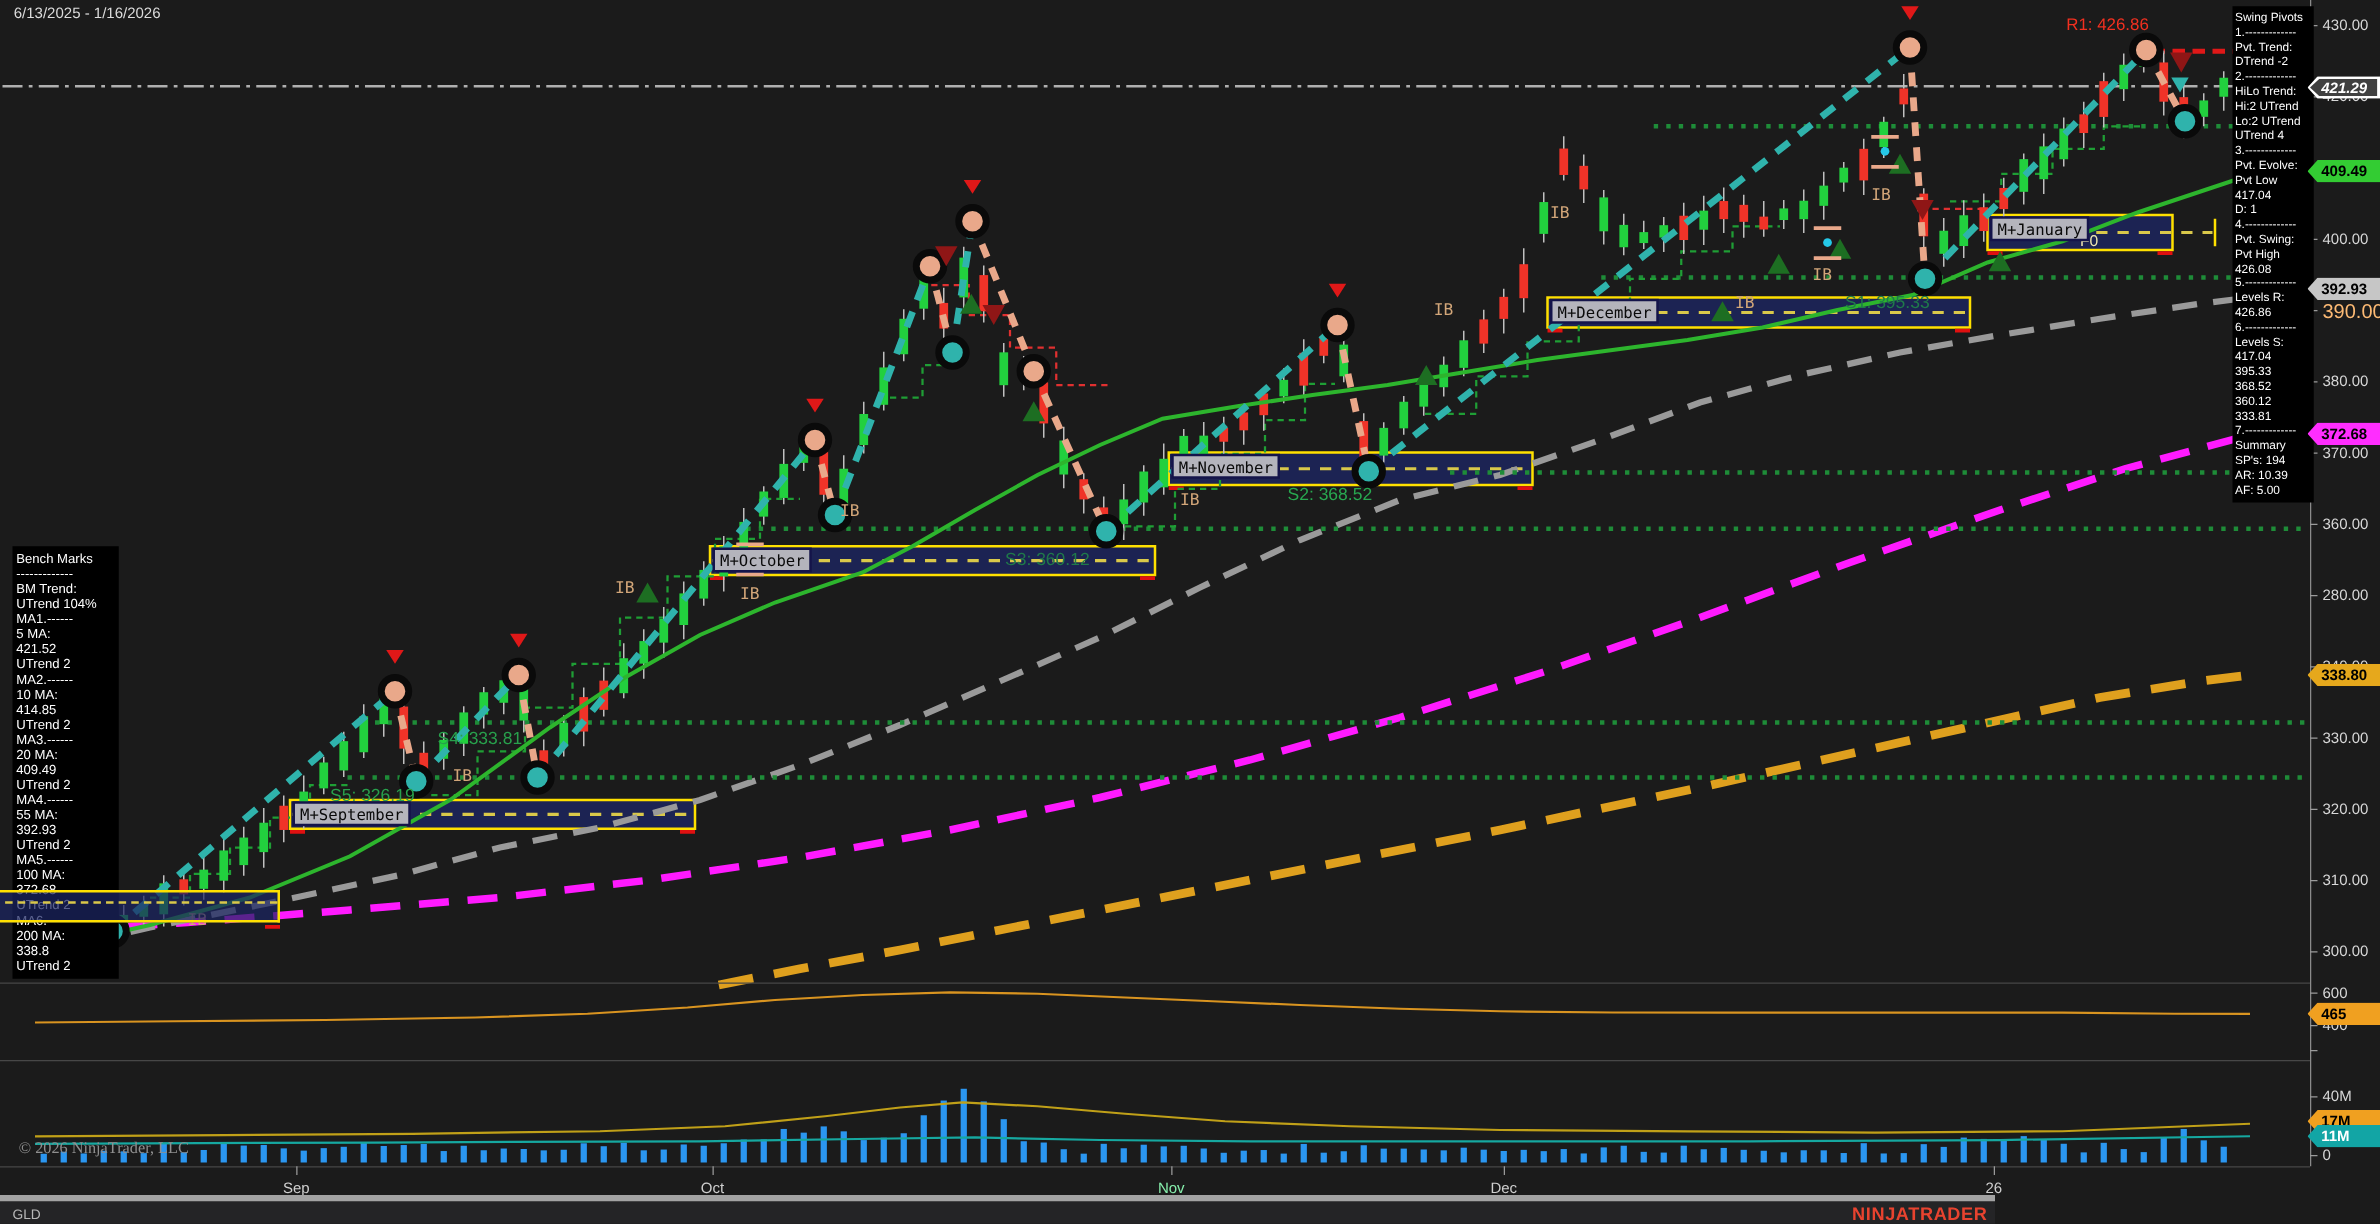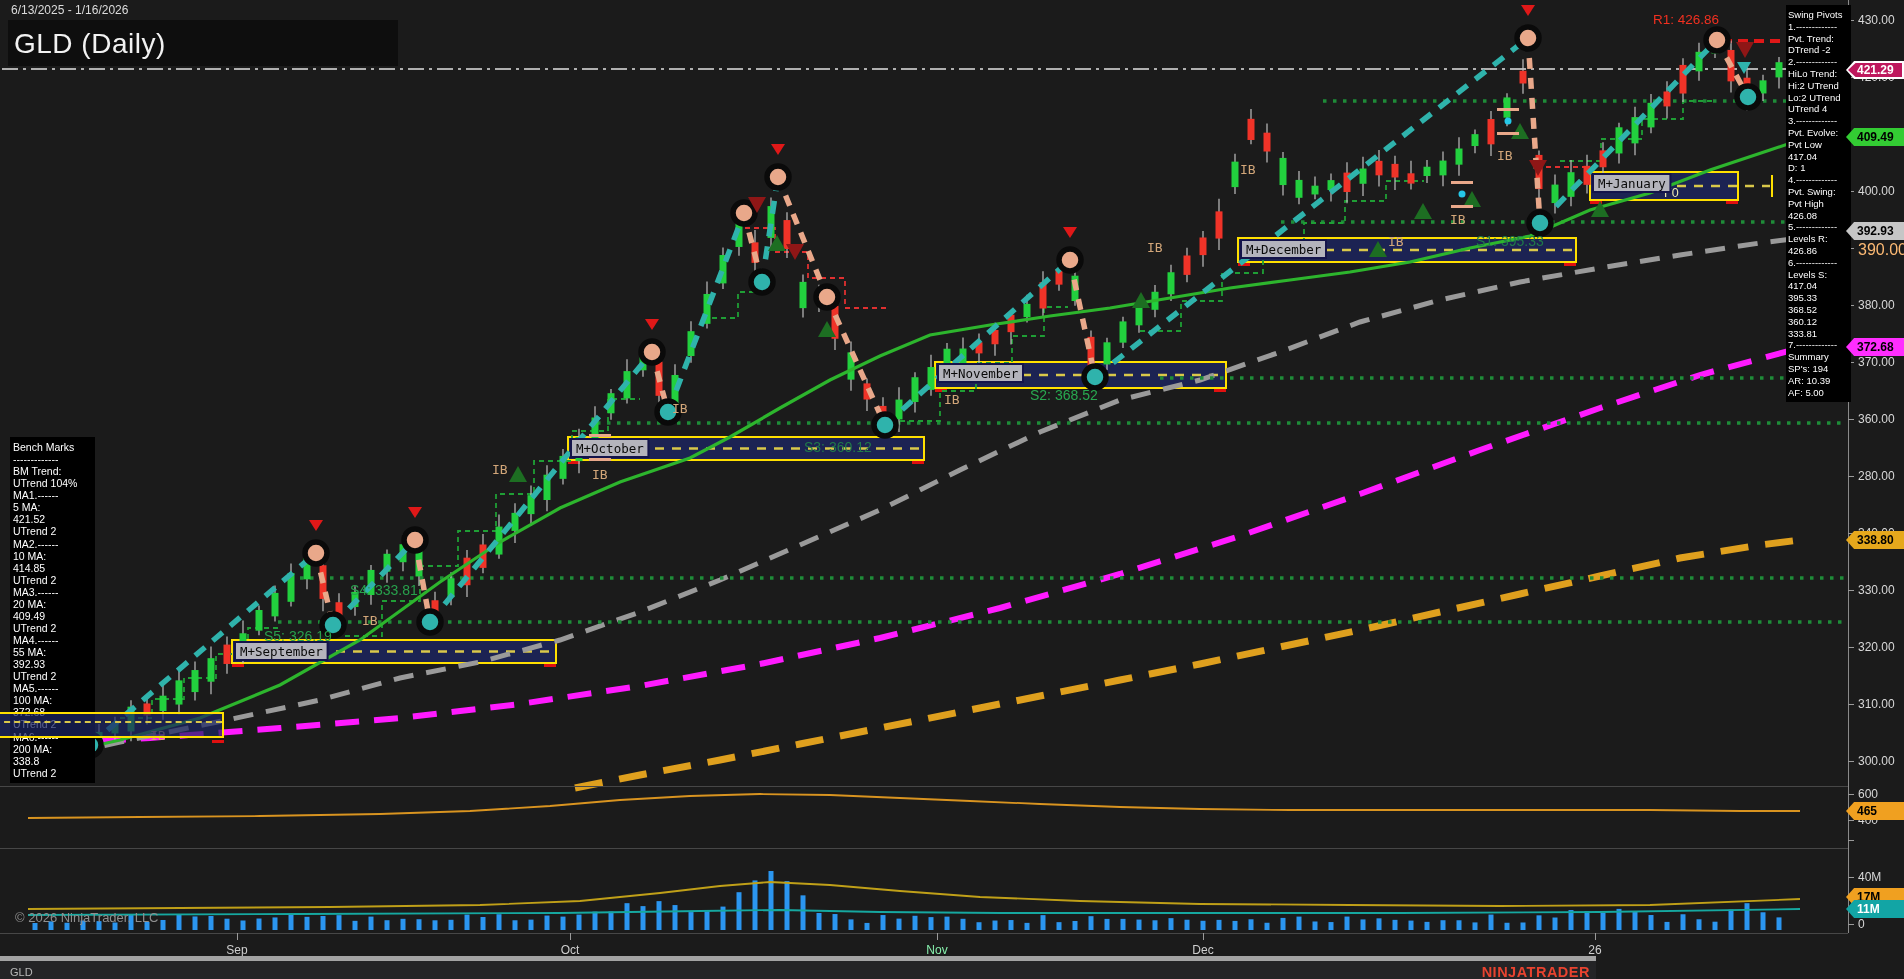--- a/index.html
+++ b/index.html
@@ -14,21 +14,21 @@
   .panel{position:absolute;background:#000;color:#fff;z-index:3;overflow:hidden;white-space:nowrap;}
   #bench-panel{left:10px;top:437px;width:82px;height:342px;font-size:10.5px;line-height:12.07px;padding:4px 0 0 3px;}
   #swing-panel{left:1786px;top:5px;width:59px;height:393px;font-size:9.5px;line-height:11.8px;padding:4px 4px 0 2px;}
   #aug-bar{position:absolute;left:-6px;top:712px;width:228px;height:22px;z-index:4;
     background:rgba(28,37,99,0.72);border-top:2px solid #ffe000;border-bottom:2px solid #ffe000;border-right:2px solid #ffe000;}
   #aug-bar .mid{position:absolute;left:0;top:7px;width:100%;border-top:2.5px dashed #d9c84a;}
   #aug-bar .rtick{position:absolute;right:-2px;bottom:-7px;width:12px;height:3px;background:#e01010;}
   .badge-inner{position:absolute;left:2px;top:2px;width:54px;height:14px;
     clip-path:polygon(14% 0,100% 0,100% 100%,14% 100%,0 50%);display:flex;align-items:center;
     padding-left:9px;box-sizing:border-box;font-size:12px;font-weight:bold;}
-  #watermark{position:absolute;left:15px;top:910px;font-size:13px;color:#8f8f8f;z-index:4;}
+  #watermark{position:absolute;left:15px;top:910px;font-size:13px;color:#8f8f8f;z-index:4;font-family:Liberation Serif, serif;}
   #bottom-bar{position:absolute;left:0;top:956px;width:1596px;height:23px;background:#242426;
     border-top:5px solid #a3a3a3;z-index:5;}
   #tab-gld{position:absolute;left:10px;top:5px;font-size:11px;color:#b8b8b8;}
   #brand{position:absolute;right:6px;top:3px;font-size:14.5px;font-weight:bold;color:#e8432f;letter-spacing:.5px;}
 </style>
 </head>
 <body>
 
 <div id="root">
   <svg id="chart-svg" width="1904" height="979">
@@ -503,23 +503,20 @@
       <rect x="1593" y="174" width="77.39999999999999" height="18" fill="#b4b4bc" stroke="#14144a" stroke-width="2"></rect>
       <text x="1598" y="188" fill="#0a0a0a" font-size="12.5" font-family="&quot;DejaVu Sans Mono&quot;,monospace" font-weight="normal">M+January</text>
     </svg>
 
   <div class="hline" style="top:786px"></div>
   <div class="hline" style="top:848px"></div>
   <div class="hline" style="top:933px"></div>
   <div id="vaxis-line"></div>
 
   <div id="date-range">6/13/2025 - 1/16/2026</div>
-  <div id="title-box">
-    <div id="symbol-title">GLD (Daily)</div>
-  </div>
 
   <div id="bench-panel" class="panel">
       <div style="">Bench Marks</div>
       <div style="">-------------</div>
       <div style="">BM Trend:</div>
       <div style="">UTrend 104%</div>
       <div style="">MA1.------</div>
       <div style="">5 MA:</div>
       <div style="">421.52</div>
       <div style="">UTrend 2</div>
@@ -617,21 +614,21 @@
       <div style="position:absolute;left:1858px;top:787px;font-size:12px;color:#d8d8d8;z-index:2;">600</div>
       <div style="position:absolute;left:1848px;top:794px;width:6px;height:1px;background:#9a9a9a;z-index:2;"></div>
       <div style="position:absolute;left:1858px;top:813px;font-size:12px;color:#d8d8d8;z-index:2;">400</div>
       <div style="position:absolute;left:1848px;top:820px;width:6px;height:1px;background:#9a9a9a;z-index:2;"></div>
       <div style="position:absolute;left:1848px;top:840px;width:6px;height:1px;background:#9a9a9a;z-index:2;"></div>
       <div style="position:absolute;left:1858px;top:870px;font-size:12px;color:#d8d8d8;z-index:2;">40M</div>
       <div style="position:absolute;left:1848px;top:877px;width:6px;height:1px;background:#9a9a9a;z-index:2;"></div>
       <div style="position:absolute;left:1858px;top:917px;font-size:12px;color:#d8d8d8;z-index:2;">0</div>
       <div style="position:absolute;left:1848px;top:924px;width:6px;height:1px;background:#9a9a9a;z-index:2;"></div>
       <div style="position:absolute;left:1846px;top:61px;width:58px;height:18px;z-index:3;clip-path:polygon(14% 0,100% 0,100% 100%,14% 100%,0 50%);background:#ffffff;">
-        <div class="badge-inner" style="background:#be185d;color:#ffffff;">421.29</div>
+        <div class="badge-inner" style="background:#404040;color:#ffffff;font-style:italic;">421.29</div>
       </div>
       <div style="position: absolute; left: 1846px; top: 128px; width: 58px; height: 18px; z-index: 3; clip-path: polygon(14% 0px, 100% 0px, 100% 100%, 14% 100%, 0px 50%); background: rgb(51, 204, 51); color: rgb(0, 0, 0); font-size: 12px; font-weight: bold; display: flex; align-items: center; padding-left: 11px; box-sizing: border-box;">409.49</div>
       <div style="position: absolute; left: 1846px; top: 222px; width: 58px; height: 18px; z-index: 3; clip-path: polygon(14% 0px, 100% 0px, 100% 100%, 14% 100%, 0px 50%); background: rgb(198, 198, 198); color: rgb(0, 0, 0); font-size: 12px; font-weight: bold; display: flex; align-items: center; padding-left: 11px; box-sizing: border-box;">392.93</div>
       <div style="position: absolute; left: 1846px; top: 338px; width: 58px; height: 18px; z-index: 3; clip-path: polygon(14% 0px, 100% 0px, 100% 100%, 14% 100%, 0px 50%); background: rgb(255, 45, 255); color: rgb(0, 0, 0); font-size: 12px; font-weight: bold; display: flex; align-items: center; padding-left: 11px; box-sizing: border-box;">372.68</div>
       <div style="position: absolute; left: 1846px; top: 531px; width: 58px; height: 18px; z-index: 3; clip-path: polygon(14% 0px, 100% 0px, 100% 100%, 14% 100%, 0px 50%); background: rgb(230, 168, 28); color: rgb(0, 0, 0); font-size: 12px; font-weight: bold; display: flex; align-items: center; padding-left: 11px; box-sizing: border-box;">338.80</div>
       <div style="position: absolute; left: 1846px; top: 802px; width: 58px; height: 18px; z-index: 3; clip-path: polygon(14% 0px, 100% 0px, 100% 100%, 14% 100%, 0px 50%); background: rgb(240, 160, 32); color: rgb(0, 0, 0); font-size: 12px; font-weight: bold; display: flex; align-items: center; padding-left: 11px; box-sizing: border-box;">465</div>
       <div style="position: absolute; left: 1846px; top: 888px; width: 58px; height: 18px; z-index: 3; clip-path: polygon(14% 0px, 100% 0px, 100% 100%, 14% 100%, 0px 50%); background: rgb(240, 160, 32); color: rgb(0, 0, 0); font-size: 12px; font-weight: bold; display: flex; align-items: center; padding-left: 11px; box-sizing: border-box;">17M</div>
       <div style="position: absolute; left: 1846px; top: 900px; width: 58px; height: 18px; z-index: 3; clip-path: polygon(14% 0px, 100% 0px, 100% 100%, 14% 100%, 0px 50%); background: rgb(18, 165, 165); color: rgb(255, 255, 255); font-size: 12px; font-weight: bold; display: flex; align-items: center; padding-left: 11px; box-sizing: border-box;">11M</div>
       <div style="position:absolute;left:237px;top:933px;width:1px;height:7px;background:#9a9a9a;z-index:2;"></div>
       <div style="position:absolute;left:237px;top:943px;font-size:12px;color:#cfcfcf;z-index:2;transform:translateX(-50%);">Sep</div>

